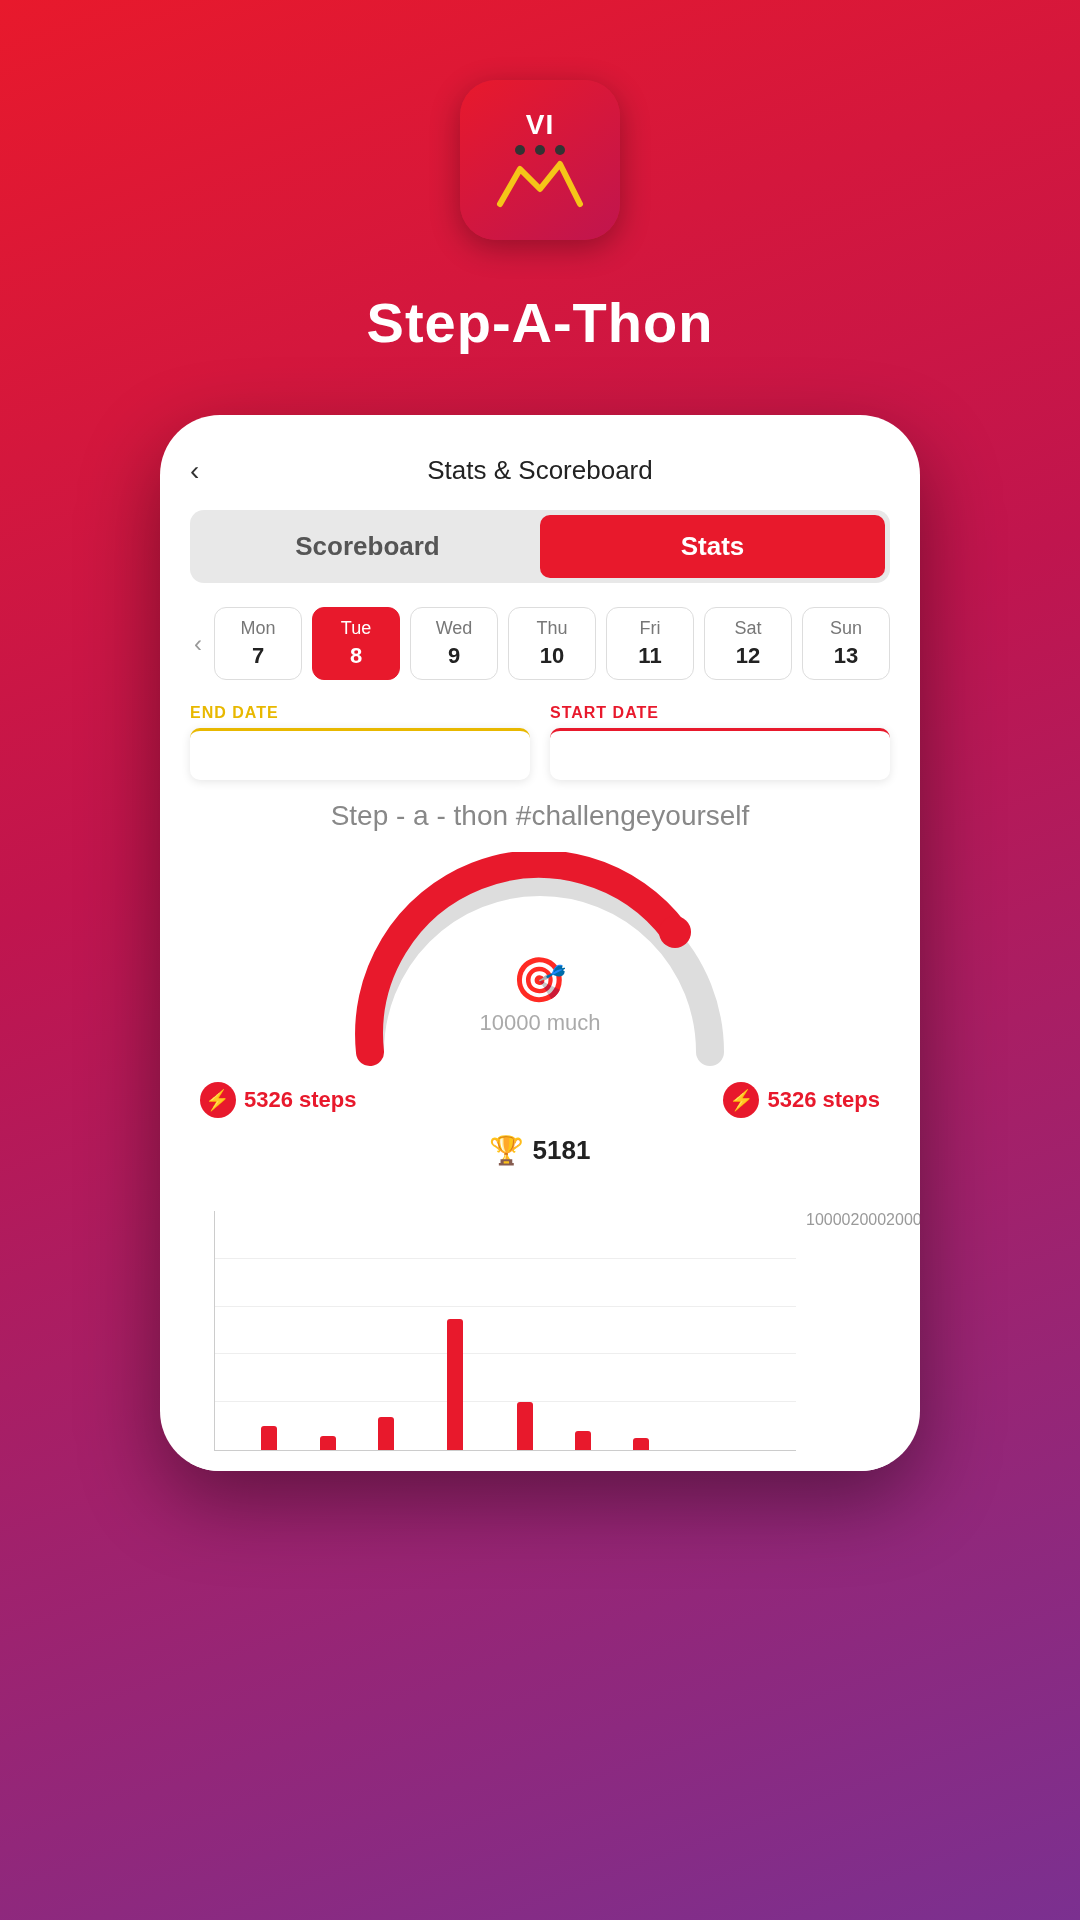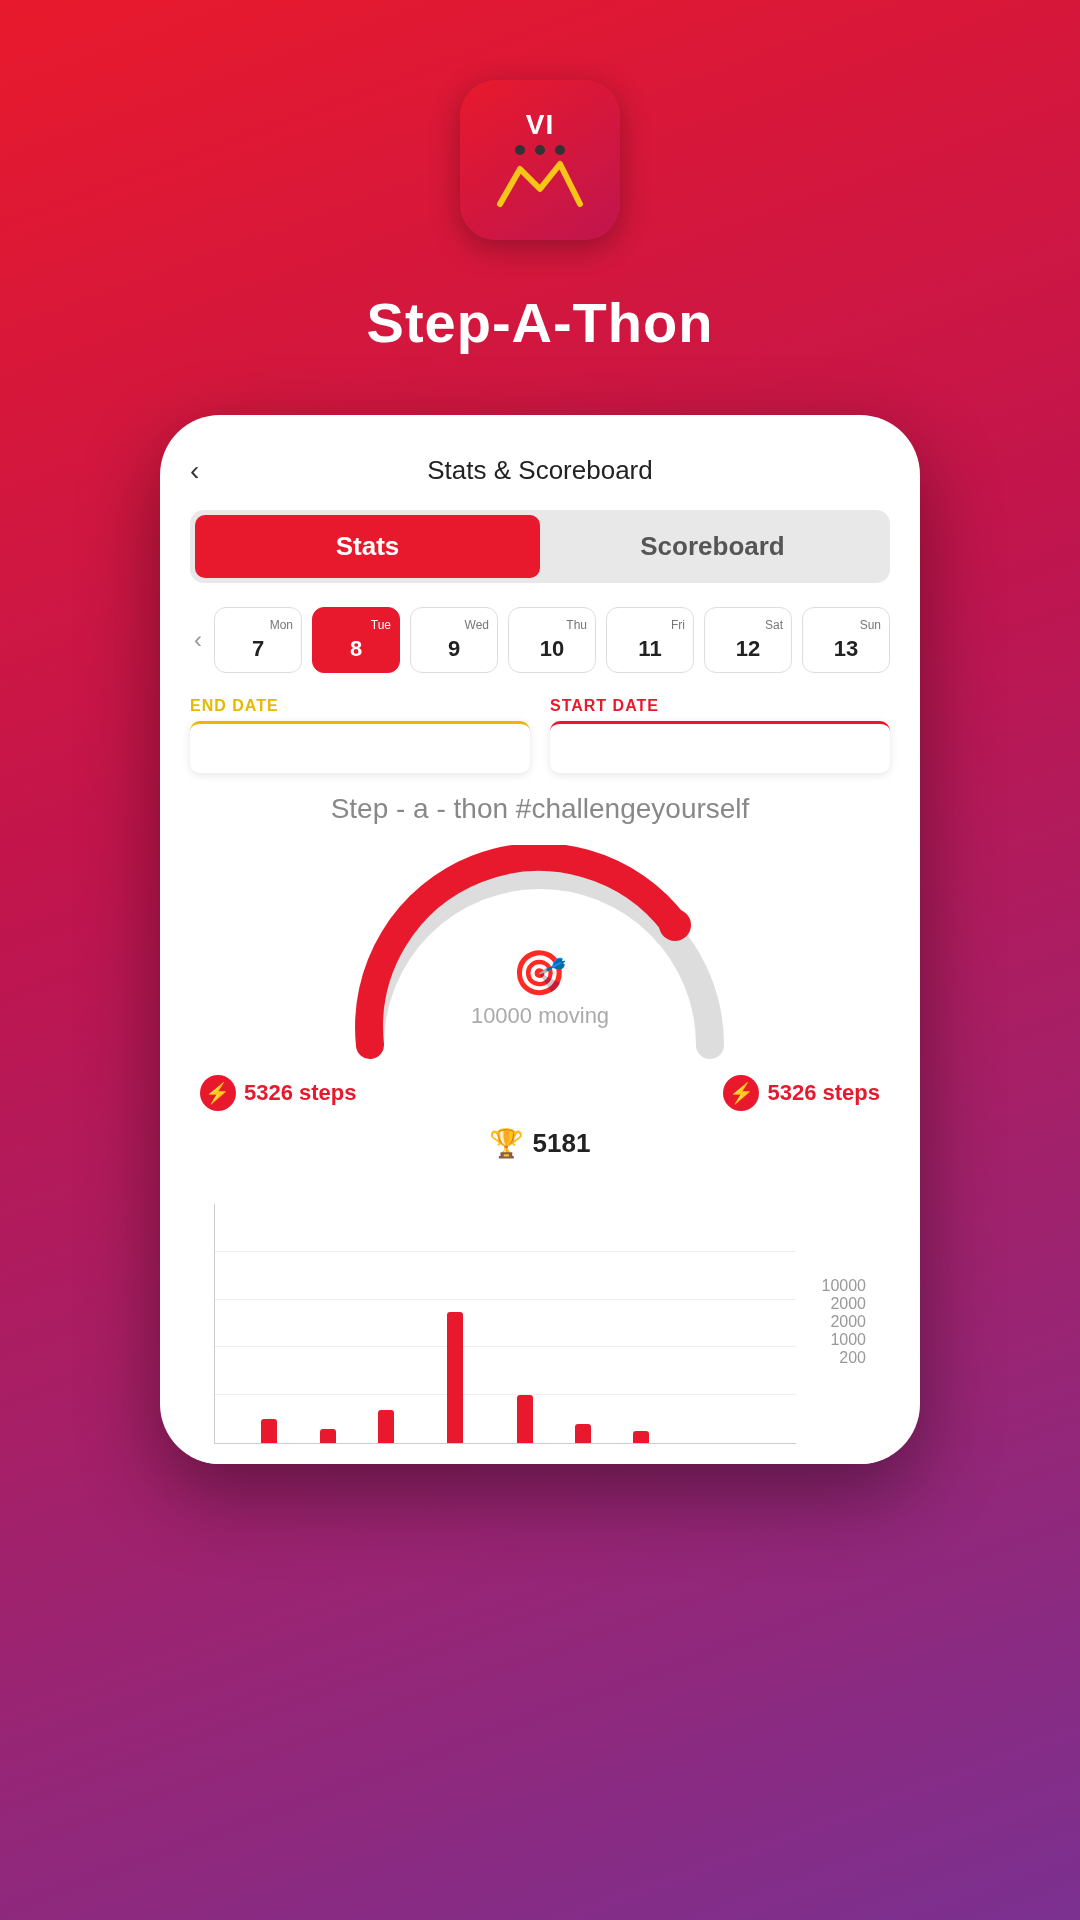--- a/index.html
+++ b/index.html
@@ -174,24 +174,23 @@
       border: 1.5px solid #ddd;
       cursor: pointer;
     }
 
     .day-item.selected {
       background: #e8192c;
       border-color: #e8192c;
     }
 
     .day-name {
-      font-size: 12px;
+      font-size: 18px;
       color: #777;
       font-weight: 500;
-      text-align: right;
     }
 
     .day-item.selected .day-name {
       color: white;
     }
 
     .day-num {
       font-size: 22px;
       font-weight: 700;
       color: #222;
@@ -379,22 +378,22 @@
     .chart-bar {
       position: absolute;
       bottom: 0;
       width: 16px;
       background: #e8192c;
       border-radius: 3px 3px 0 0;
     }
 
     .y-axis {
       display: flex;
-      flex-direction: column;
-      justify-content: center;
+      flex-direction: row;
+      justify-content: space-between;
       padding-bottom: 4px;
       width: 60px;
       height: 240px;
     }
 
     .y-label {
       font-size: 16px;
       color: #999;
       text-align: right;
     }
@@ -421,22 +420,22 @@
 </div>
 
 <div class="phone-container">
 
   <div class="phone-header">
     <span class="back-btn">‹</span>
     <span class="header-title">Stats &amp; Scoreboard</span>
   </div>
 
   <div class="tabs">
+    <div class="tab inactive">Scoreboard</div>
     <div class="tab active">Stats</div>
-    <div class="tab inactive">Scoreboard</div>
   </div>
 
   <div class="days-container">
     <span class="days-nav">‹</span>
     <div class="days-row">
       <div class="day-item">
         <div class="day-name">Mon</div>
         <div class="day-num">7</div>
       </div>
       <div class="day-item selected">
@@ -485,21 +484,21 @@
     <svg class="gauge-svg" viewBox="0 0 440 220">
 
       <path d="M 50 200 A 170 170 0 0 1 390 200" fill="none" stroke="#ddd" stroke-width="28" stroke-linecap="round"></path>
 
       <path d="M 50 200 A 170 170 0 0 1 355 80" fill="none" stroke="#e8192c" stroke-width="28" stroke-linecap="round"></path>
 
       <circle cx="355" cy="80" r="16" fill="#e8192c"></circle>
     </svg>
     <div class="gauge-center">
       <div class="gauge-icon">🎯</div>
-      <div class="gauge-steps">10000 moving</div>
+      <div class="gauge-steps">10000 much</div>
     </div>
   </div>
 
   <div class="steps-info">
     <div class="steps-left">
       <div class="steps-icon">⚡</div>
       <span class="steps-count-left">5326 steps</span>
     </div>
     <div class="steps-right">
       <div class="steps-icon">⚡</div>

